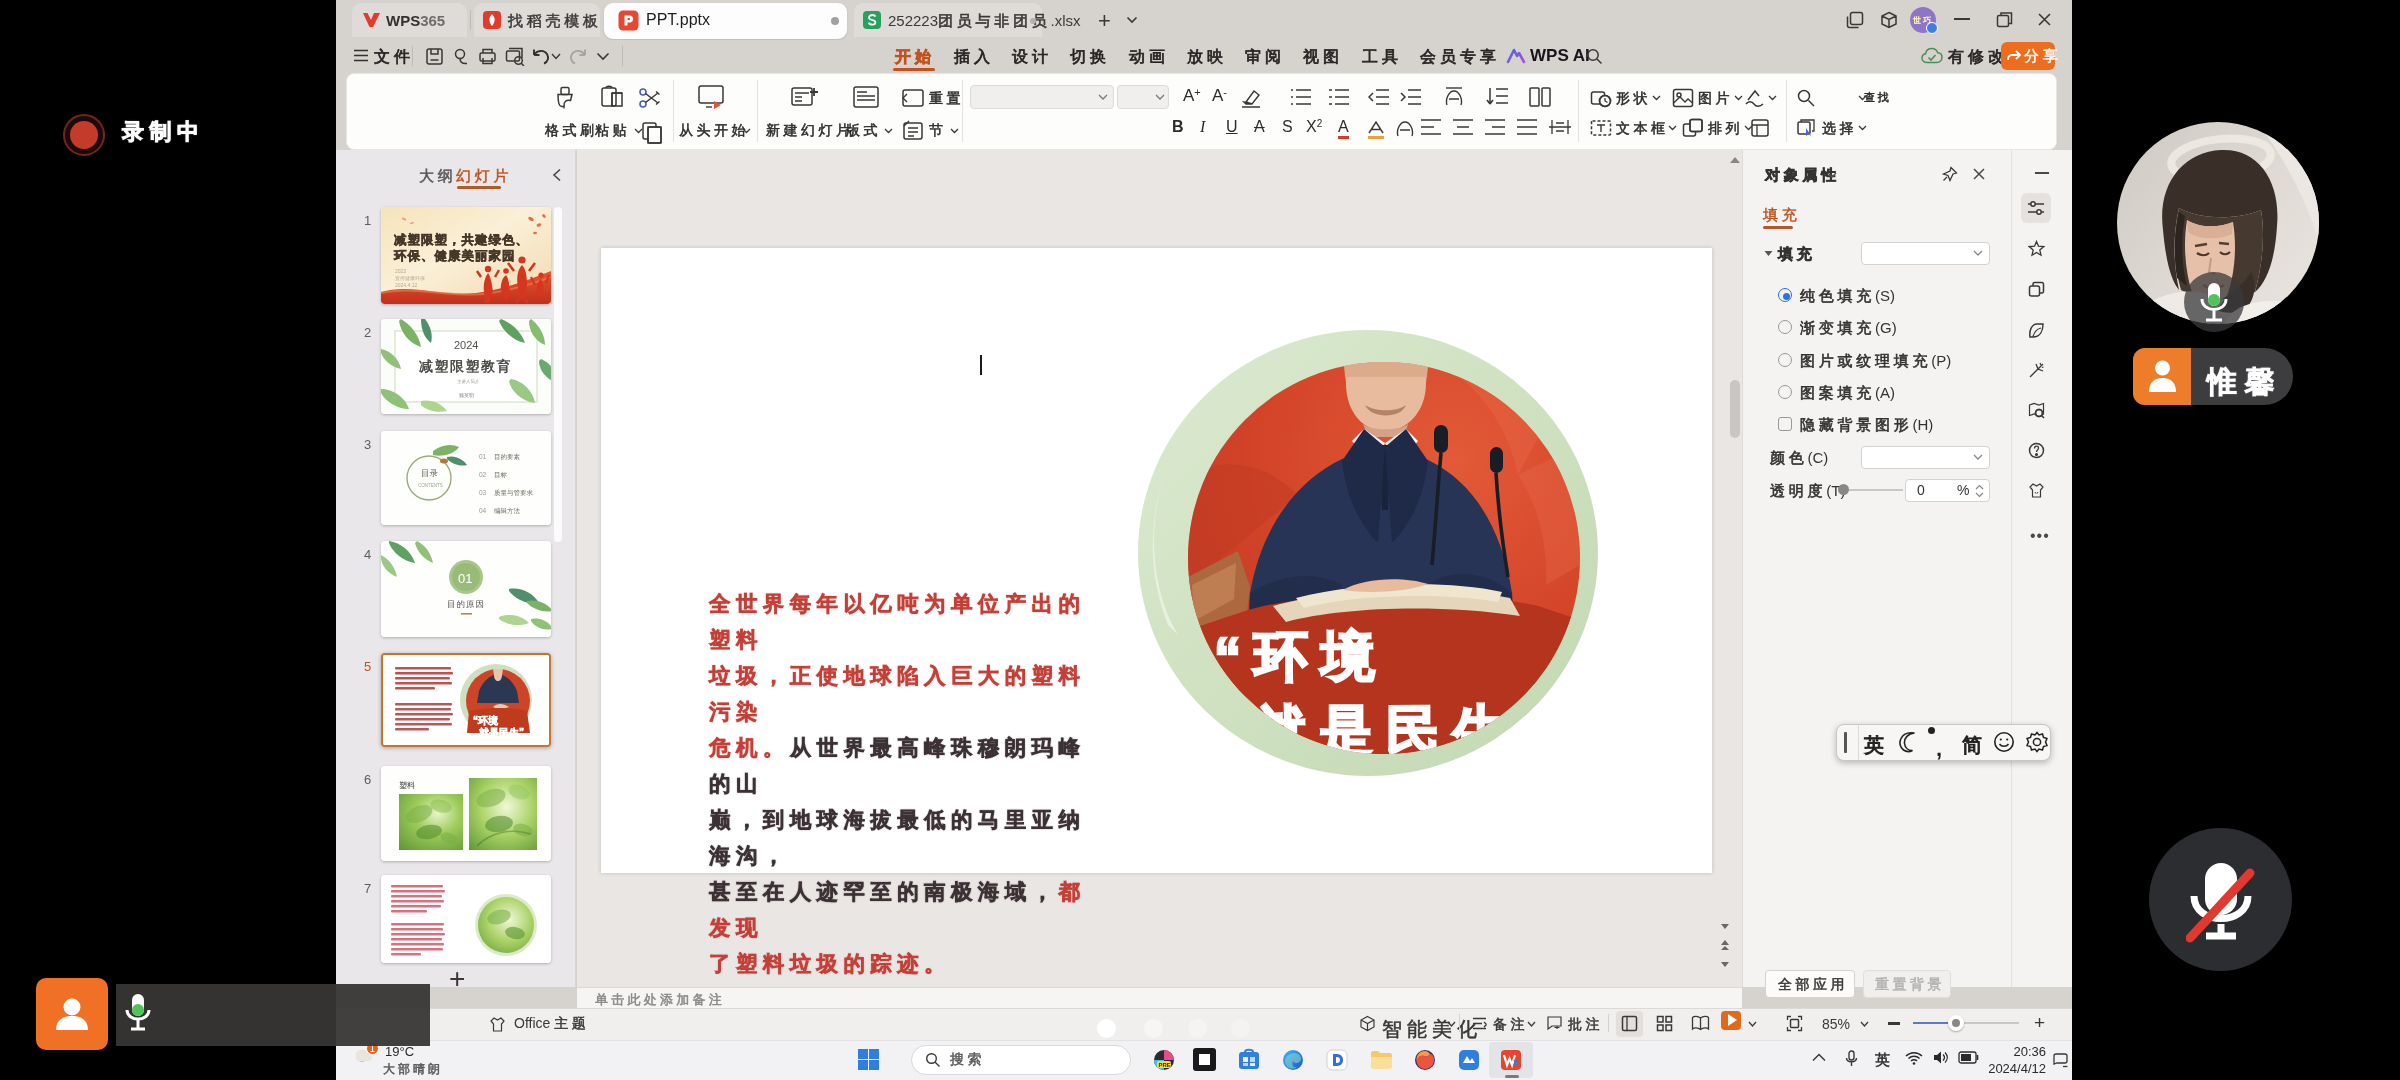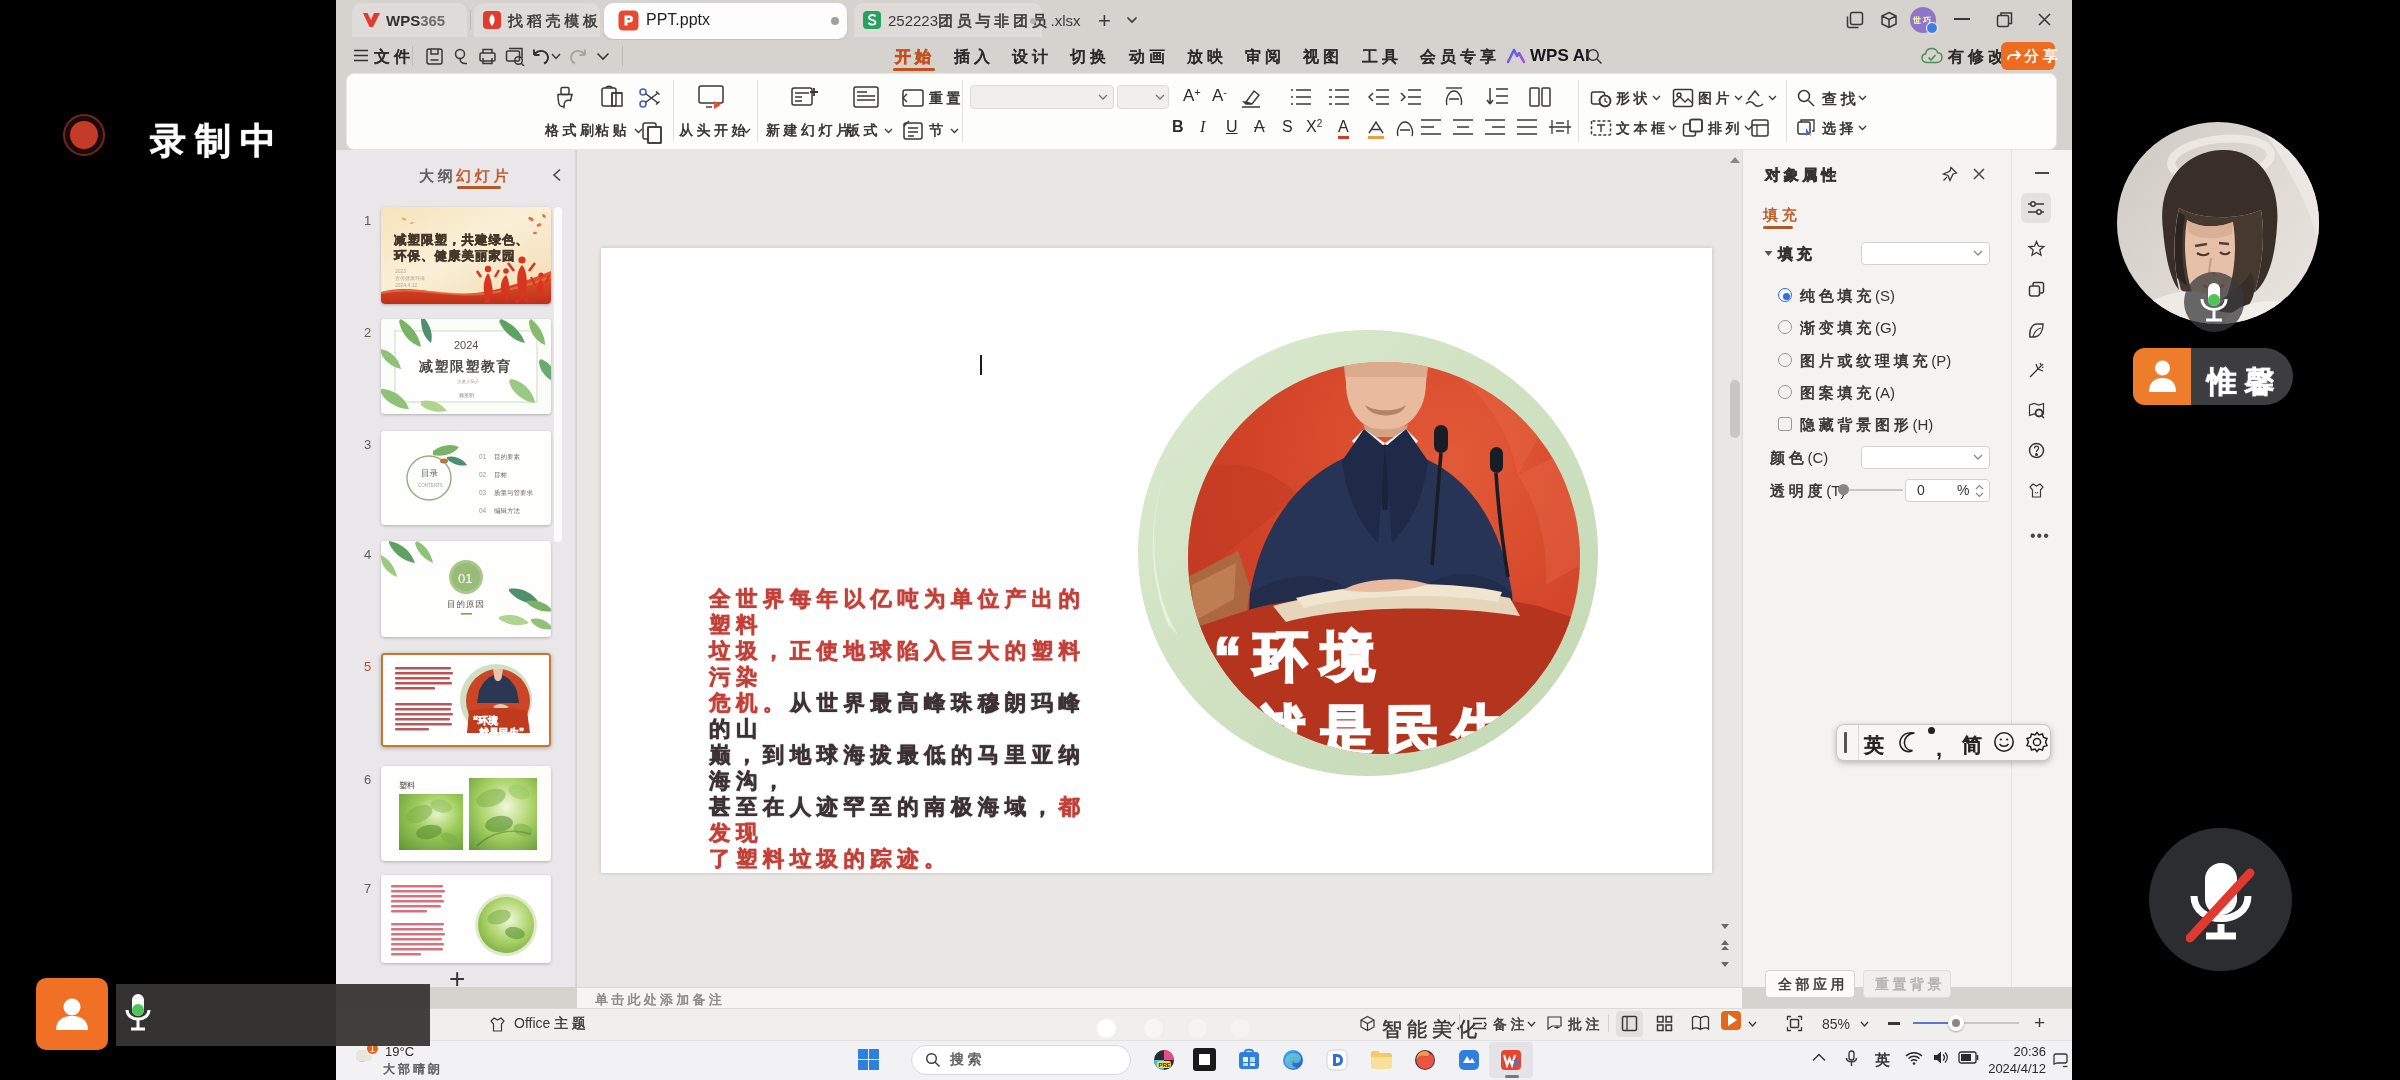--- a/index.html
+++ b/index.html
@@ -329,21 +329,21 @@
     </svg>
 <svg class="abs icon" style="left:1750px;top:118px" width="20" height="20" viewBox="0 0 20 20">
       <rect x="2" y="2" width="16" height="16" rx="2"></rect>
       <path d="M2 7 H18 M7 7 V18" stroke-width="1.3"></path>
     </svg>
 <div class="abs sep" style="left:1786px;top:80px;height:62px;background:#e4e2e0"></div>
 <svg class="abs icon" style="left:1796px;top:88px" width="20" height="20" viewBox="0 0 20 20">
       <circle cx="8" cy="8" r="5.5"></circle>
       <path d="M12.5 12.5 L18 18"></path>
     </svg>
-<div class="abs cjk" style="left:1822px;top:90px;font-size:15px;color:#2e2c2a">查找</div>
+<div class="abs cjk" style="left:1864px;top:90px;font-size:11px;color:#2e2c2a">查找</div>
     <svg class="abs" style="left:1858px;top:95px" width="9" height="6" viewBox="0 0 9 6">
       <path d="M1 1 L4.5 4.5 L8 1" stroke="#3a3836" stroke-width="1.3" fill="none"></path>
     </svg>
 <svg class="abs icon" style="left:1796px;top:118px" width="20" height="20" viewBox="0 0 20 20">
       <rect x="2" y="4" width="12" height="12" rx="1.5"></rect>
       <path d="M5 4 L5 2 L18 2 L18 13 L16 13" stroke-width="1.3"></path>
       <path d="M10 10 L16 19 L12.5 15.5 L10 18 Z" fill="#3f6ae0" stroke="none"></path>
     </svg>
 <div class="abs cjk" style="left:1822px;top:120px;font-size:14px;color:#2e2c2a">选择</div>
     <svg class="abs" style="left:1858px;top:125px" width="9" height="6" viewBox="0 0 9 6">
@@ -549,21 +549,21 @@
 <circle cx="125" cy="50" r="31" fill="#ddeac9"></circle>
 <circle cx="125" cy="50" r="28" fill="url(#lg2)"></circle>
 <ellipse cx="118" cy="42" rx="12" ry="7" transform="rotate(-15 118 42)" fill="#7ab048" opacity=".6"></ellipse>
 <ellipse cx="134" cy="58" rx="10" ry="6" transform="rotate(12 134 58)" fill="#5a9334" opacity=".6"></ellipse>
 </svg></div>
 <div class="abs" style="left:449px;top:963px;font-size:28px;color:#3a3836;font-weight:300">+</div>
 
 <div class="abs" style="left:577px;top:150px;width:1165px;height:837px;background:#e9e6e4"></div>
 <div class="abs" style="left:601px;top:248px;width:1111px;height:625px;background:#fff;box-shadow:0 0 4px rgba(0,0,0,.18)"></div>
 <div class="abs" style="left:980px;top:355px;width:2px;height:20px;background:#1a1a1a"></div>
-<div class="abs cjk ts13" style="left:709px;top:586px;width:400px;font-size:21.5px;line-height:26px"><span style="color:#c24038">全世界每年以亿吨为单位产出的塑料<br>垃圾，正使地球陷入巨大的塑料污染<br>危机。</span><span style="color:#3c3134">从世界最高峰珠穆朗玛峰的山<br>巅，到地球海拔最低的马里亚纳海沟，<br>甚至在人迹罕至的南极海域，</span><span style="color:#c24038">都发现<br>了塑料垃圾的踪迹。</span></div>
+<div class="abs cjk ts13" style="left:709px;top:586px;width:400px;font-size:21.5px;line-height:36px"><span style="color:#c24038">全世界每年以亿吨为单位产出的塑料<br>垃圾，正使地球陷入巨大的塑料污染<br>危机。</span><span style="color:#3c3134">从世界最高峰珠穆朗玛峰的山<br>巅，到地球海拔最低的马里亚纳海沟，<br>甚至在人迹罕至的南极海域，</span><span style="color:#c24038">都发现<br>了塑料垃圾的踪迹。</span></div>
 <svg class="abs" style="left:1138px;top:325px" width="470" height="455" viewBox="0 0 470 455">
 <defs>
 <radialGradient id="redbg" cx=".68" cy=".25" r="1.1">
           <stop offset="0" stop-color="#e25a38"></stop>
           <stop offset=".45" stop-color="#d34428"></stop>
           <stop offset="1" stop-color="#b23220"></stop>
         </radialGradient>
 <clipPath id="cclip">
           <circle cx="246" cy="233" r="196"></circle>
         </clipPath>
@@ -903,21 +903,21 @@
     </svg>
 <div class="abs" style="left:1994px;top:1044px;font-size:13px;color:#2a2a2a;width:52px;text-align:right">20:36</div>
 <div class="abs" style="left:1968px;top:1061px;font-size:13px;color:#2a2a2a;width:78px;text-align:right">2024/4/12</div>
 <svg class="abs icon" style="left:2052px;top:1052px" width="17" height="16" viewBox="0 0 17 16">
       <path d="M2 12 L2 4 C2 2.8 2.8 2 4 2 L13 2 C14.2 2 15 2.8 15 4 L15 9 C15 10.2 14.2 11 13 11 L5 11 Z" stroke-width="1.3"></path>
       <path d="M11 14.5 H15.5" stroke-width="1.3"></path>
     </svg>
 
 <div class="abs" style="left:63px;top:114px;width:42px;height:42px;border-radius:50%;background:#1c0b09;border:2px solid #71261f"></div>
 <div class="abs" style="left:70px;top:121px;width:28px;height:28px;border-radius:50%;background:#c43b2a"></div>
-<div class="abs cjk tsw" style="left:150px;top:117px;font-size:36px;color:#fff">录制中</div>
+<div class="abs cjk tsw" style="left:122px;top:117px;font-size:22px;color:#fff">录制中</div>
 
 <div class="abs" style="left:116px;top:984px;width:314px;height:62px;background:rgba(56,54,52,.95)"></div>
 <div class="abs" style="left:36px;top:978px;width:72px;height:72px;background:#f07025;border-radius:10px"></div>
 <svg class="abs" style="left:50px;top:992px" width="44" height="44" viewBox="0 0 44 44">
       <circle cx="22" cy="15" r="8.5" fill="#fff"></circle>
       <path d="M6 38 C6 27 14 24 22 24 C30 24 38 27 38 38 Z" fill="#fff"></path>
     </svg>
 <svg class="abs" style="left:124px;top:992px" width="28" height="40" viewBox="0 0 28 40">
       <rect x="8" y="2" width="12" height="22" rx="6" fill="#fff"></rect>
       <rect x="8" y="12" width="12" height="12" rx="6" fill="#4fc45a"></rect>

